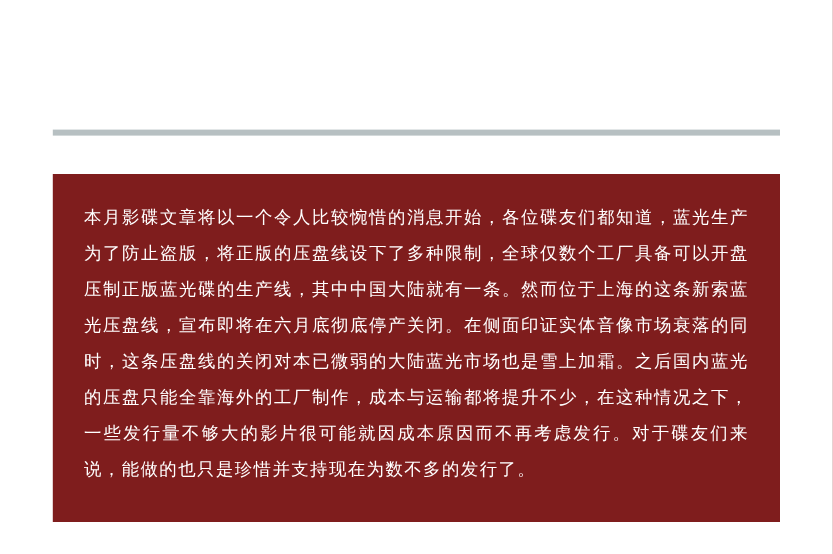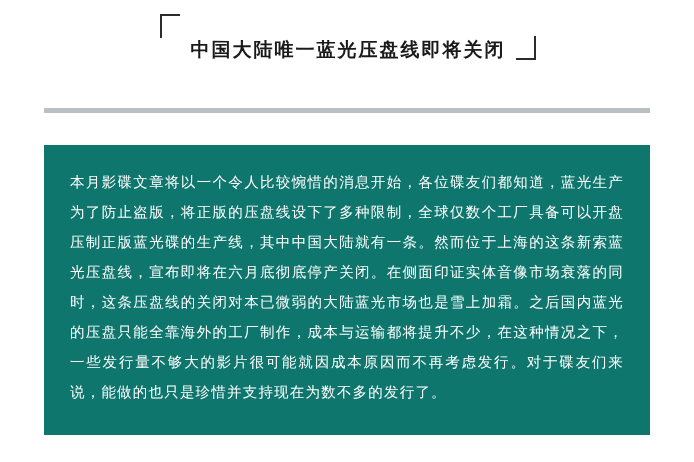--- a/index.html
+++ b/index.html
@@ -72,45 +72,40 @@
     background: #b7c0c2;
   }
 
   
   .body-panel {
     position: absolute;
     left: 44px;
     top: 145px;
     width: 606px;
     height: 290px;
-    background: #0f766e;
+    background: #7f1d1d;
     box-sizing: border-box;
     padding: 22px 26px 20px 26px;
   }
   .body-text {
     font-size: 14.5px;
     line-height: 30px;
     color: #ffffff;
     text-align: justify;
     text-justify: inter-ideograph;
     letter-spacing: 1.2px;
     font-family: "DejaVu Sans", "Liberation Sans", sans-serif;
     margin: 0;
   }
 </style>
 </head>
 <body>
 
 <div class="page">
 
-  <div class="title-block">
-    <span class="corner corner-tl"></span>
-    <span class="corner corner-br"></span>
-    <h1 class="title-text">中国大陆唯一蓝光压盘线即将关闭</h1>
-  </div>
 
   <div class="divider"></div>
 
   <div class="body-panel">
     <p class="body-text">本月影碟文章将以一个令人比较惋惜的消息开始，各位碟友们都知道，蓝光生产为了防止盗版，将正版的压盘线设下了多种限制，全球仅数个工厂具备可以开盘压制正版蓝光碟的生产线，其中中国大陆就有一条。然而位于上海的这条新索蓝光压盘线，宣布即将在六月底彻底停产关闭。在侧面印证实体音像市场衰落的同时，这条压盘线的关闭对本已微弱的大陆蓝光市场也是雪上加霜。之后国内蓝光的压盘只能全靠海外的工厂制作，成本与运输都将提升不少，在这种情况之下，一些发行量不够大的影片很可能就因成本原因而不再考虑发行。对于碟友们来说，能做的也只是珍惜并支持现在为数不多的发行了。</p>
   </div>
 
 </div>
 
 </body></html>

